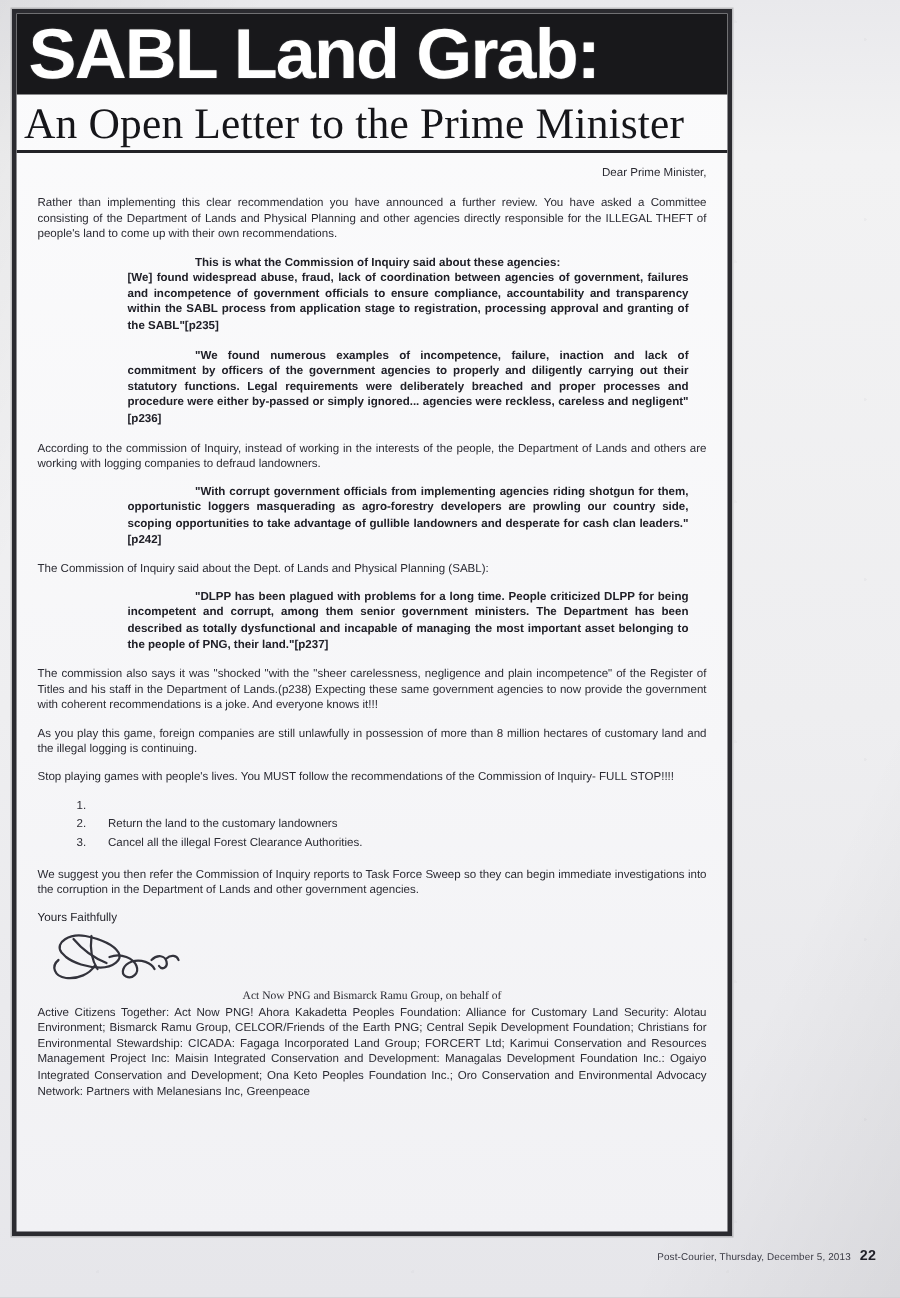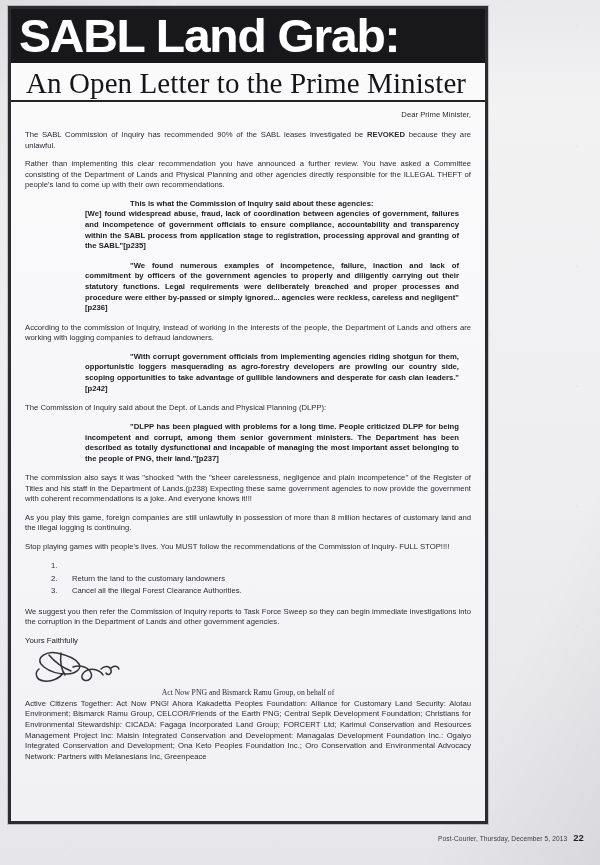--- a/index.html
+++ b/index.html
@@ -68,21 +68,21 @@
     font-weight: bold;
     font-size: 47px;
     line-height: 48px;
     letter-spacing: -1.2px;
     white-space: nowrap;
     transform: scaleX(1.02);
     transform-origin: left center;
     text-shadow: 0 0 1px rgba(255,255,255,0.35);
   }
   #subhead-wrap {
-    padding: 3px 10px 0 15px;
+    padding: 3px 10px 0 5px;
     border-bottom: 2px solid #232327;
   }
   #subhead {
     font-family: "Liberation Serif", serif;
     font-size: 29px;
     line-height: 34px;
     color: #16161a;
     white-space: nowrap;
     letter-spacing: 0.1px;
   }
@@ -198,41 +198,38 @@
     </div>
 
     <div id="subhead-wrap">
       <div id="subhead">An Open Letter to the Prime Minister</div>
     </div>
 
     <div id="letter">
 
       <p class="para salutation">Dear Prime Minister,</p>
 
-      <p class="para">
-        <span>The SABL Commission of Inquiry has recommended 90% of the SABL leases investigated be </span><strong>REVOKED</strong><span> because they are unlawful.</span>
-      </p>
 
       <p class="para">Rather than implementing this clear recommendation you have announced a further review. You have asked a Committee consisting of the Department of Lands and Physical Planning and other agencies directly responsible for the ILLEGAL THEFT of people's land to come up with their own recommendations.</p>
 
       <div class="quote">
         <span class="lead-line">This is what the Commission of Inquiry said about these agencies:</span><span>[We] found widespread abuse, fraud, lack of coordination between agencies of government, failures and incompetence of government officials to ensure compliance, accountability and transparency within the SABL process from application stage to registration, processing approval and granting of the SABL"[p235]</span>
       </div>
 
       <div class="quote">
         <span class="lead-in">"We found numerous examples of incompetence, failure, inaction and lack of commitment by officers of the government agencies to properly and diligently carrying out their statutory functions. Legal requirements were deliberately breached and proper processes and procedure were either by-passed or simply ignored... agencies were reckless, careless and negligent" [p236]</span>
       </div>
 
       <p class="para">According to the commission of Inquiry, instead of working in the interests of the people, the Department of Lands and others are working with logging companies to defraud landowners.</p>
 
       <div class="quote">
         <span class="lead-in">"With corrupt government officials from  implementing agencies riding shotgun for them, opportunistic loggers masquerading as agro-forestry developers are prowling our country side, scoping opportunities to take advantage of gullible landowners and desperate for cash clan leaders." [p242]</span>
       </div>
 
-      <p class="para nojustify">The Commission of Inquiry said about the Dept. of Lands and Physical Planning (DLPP):</p>
+      <p class="para nojustify">The Commission of Inquiry said about the Dept. of Lands and Physical Planning (SABL):</p>
 
       <div class="quote">
         <span class="lead-in">"DLPP has been plagued with problems for a long time. People criticized DLPP for being incompetent and corrupt, among them senior government ministers. The Department has been described as totally dysfunctional and incapable of managing the most important asset belonging to the people of PNG, their land."[p237]</span>
       </div>
 
       <p class="para">The commission also says it was "shocked "with the "sheer carelessness, negligence and plain incompetence" of the Register of Titles and his staff in the Department of Lands.(p238) Expecting these same government agencies to now provide the government with coherent recommendations is a joke. And everyone knows it!!!</p>
 
       <p class="para">As you play this game, foreign companies are still unlawfully in possession of more than 8 million hectares of customary land and the illegal logging is continuing.</p>
 
       <p class="para nojustify">Stop playing games with people's lives. You MUST follow the recommendations of the Commission of Inquiry- FULL STOP!!!!</p>

